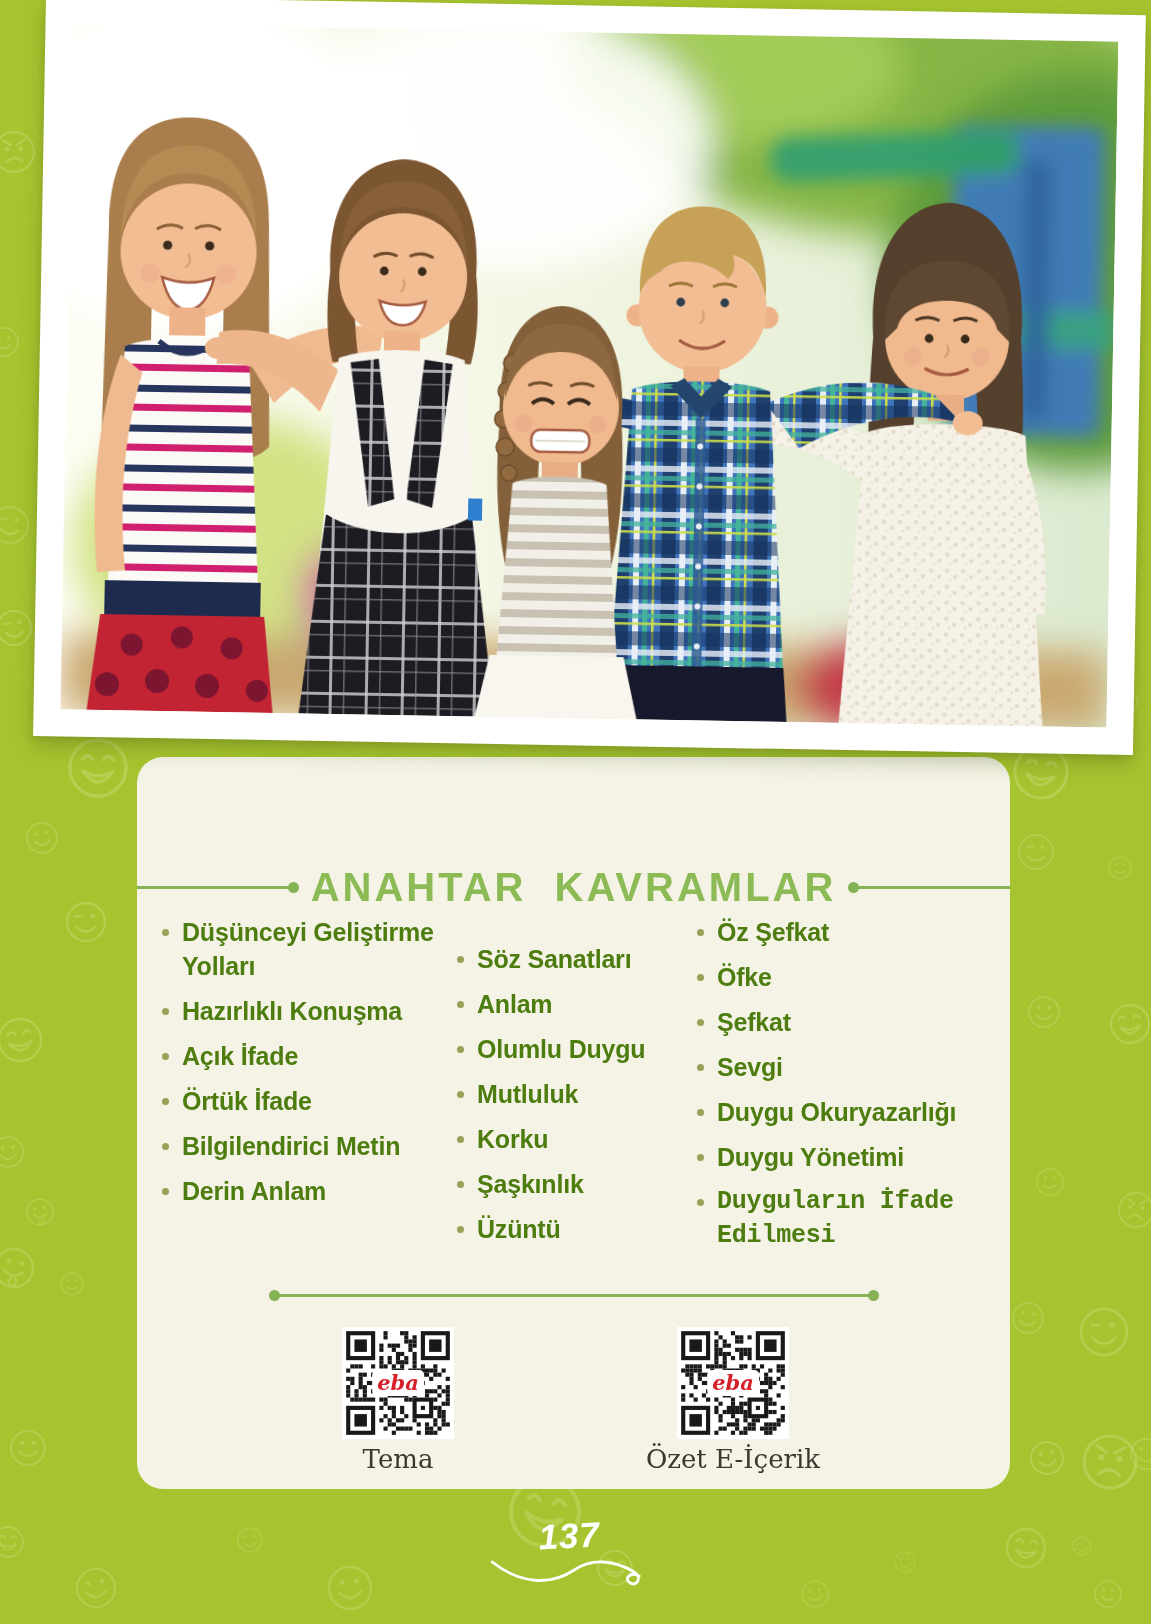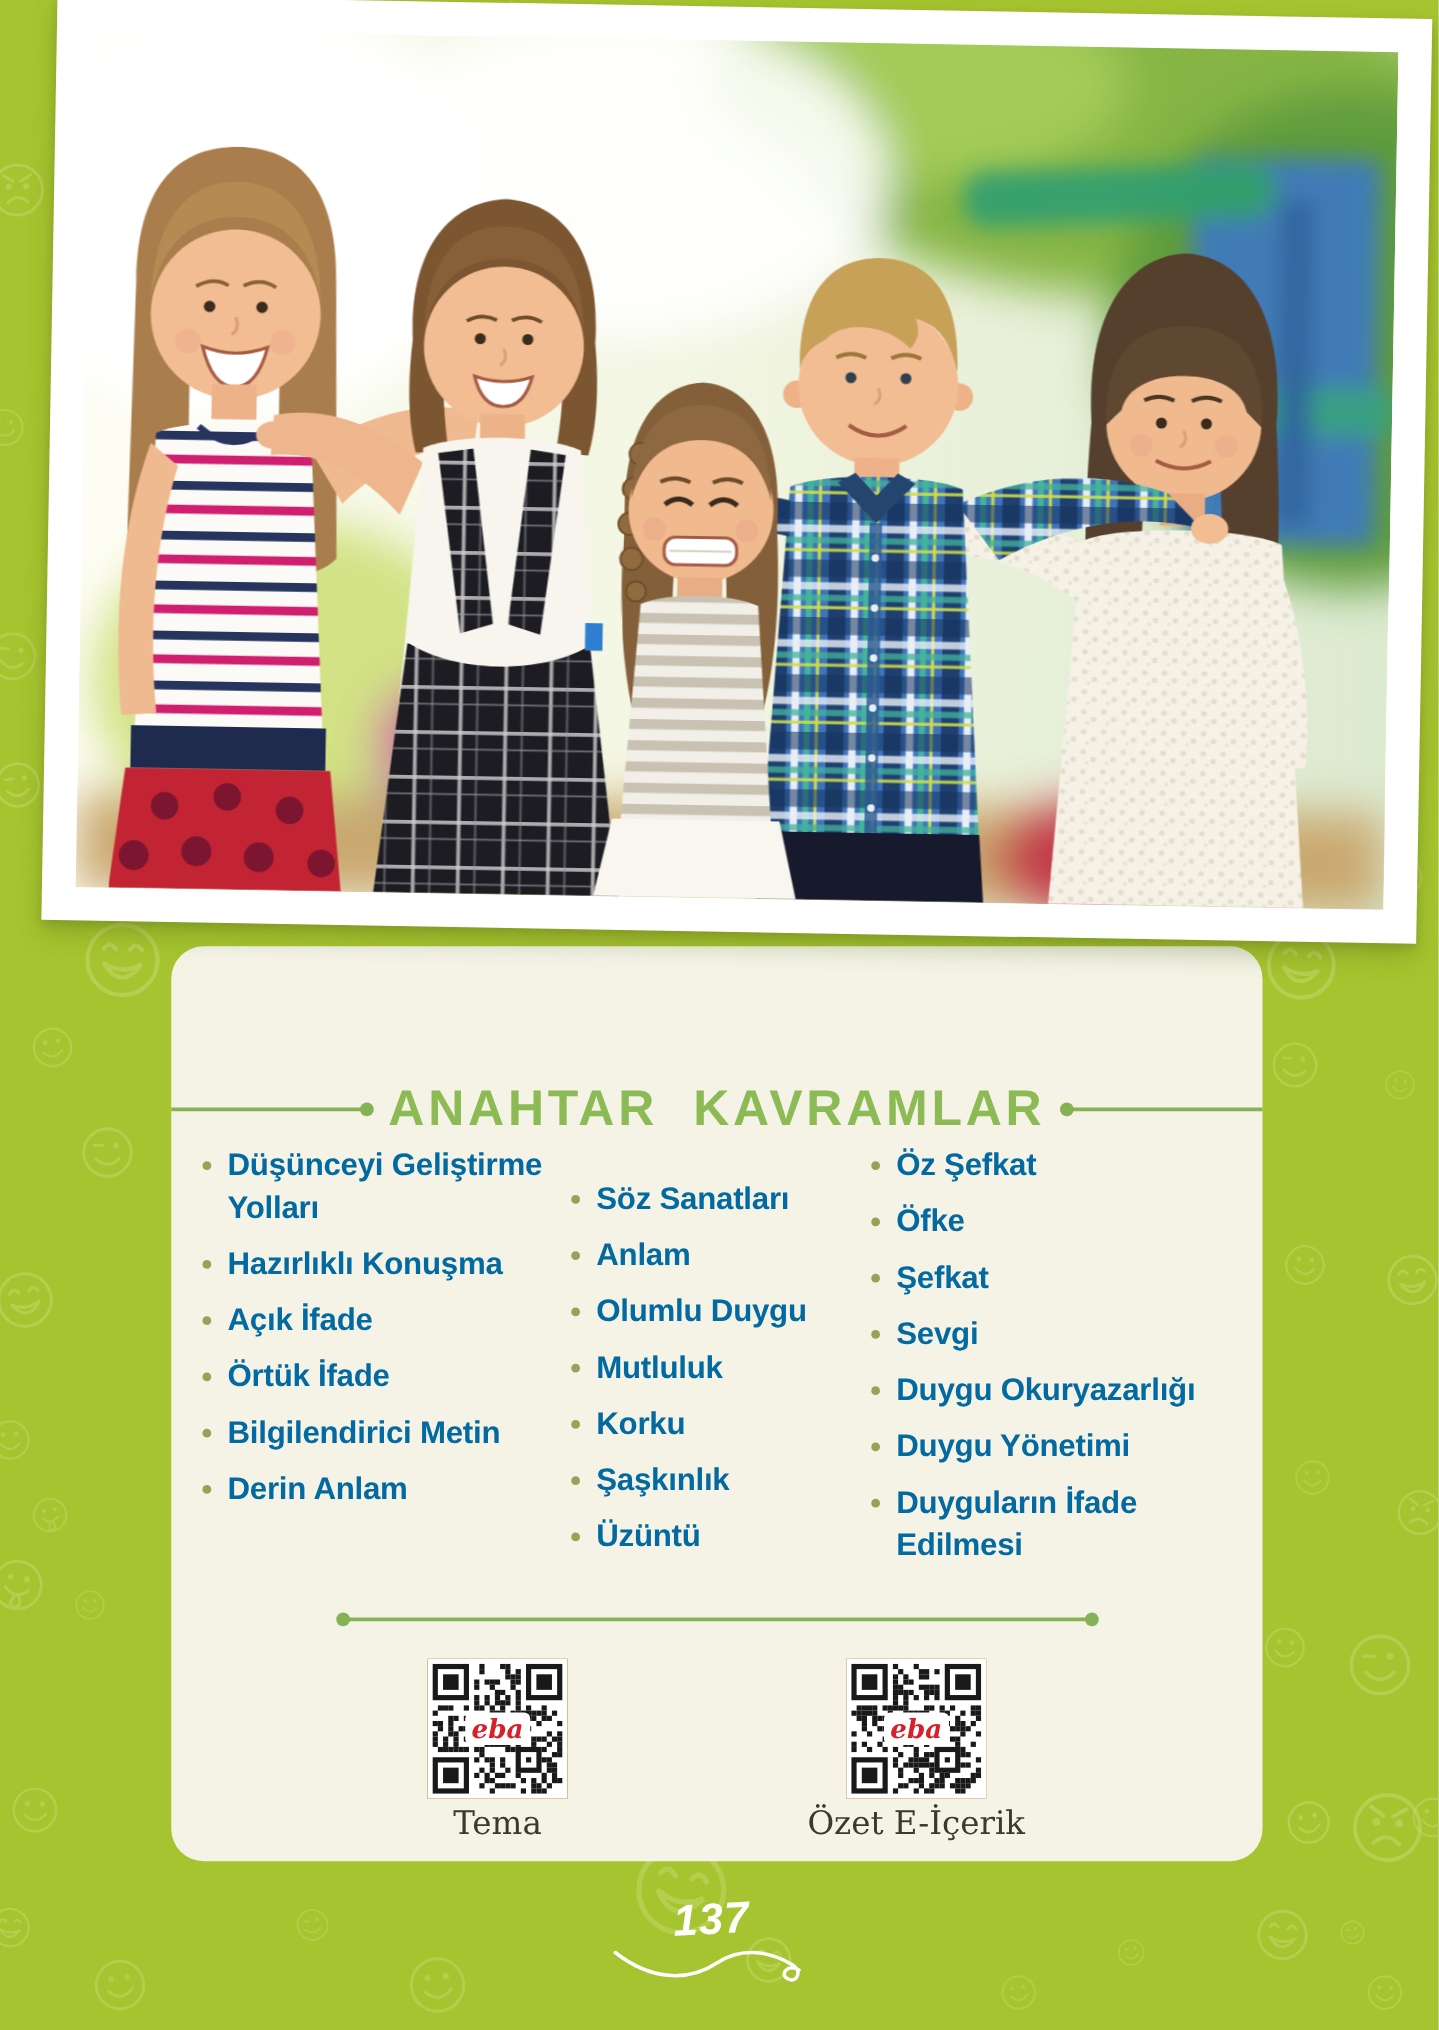--- a/index.html
+++ b/index.html
@@ -20,33 +20,33 @@
   .rule{flex:1;height:3px;background:#85b254;position:relative;}
   .rule.left::after{content:'';position:absolute;right:-4px;top:-4px;width:11px;height:11px;border-radius:50%;background:#85b254;}
   .rule.right::before{content:'';position:absolute;left:-4px;top:-4px;width:11px;height:11px;border-radius:50%;background:#85b254;}
   .panel h2{margin:0 16px;font-size:40px;font-weight:800;letter-spacing:3px;word-spacing:14px;color:#8cbb55;white-space:nowrap;}
 
   .columns{display:flex;margin-top:6px;padding:0 30px 0 23px;}
   .col{list-style:none;margin:0;padding:0;}
   .col-1{width:295px;}
   .col-2{width:240px;margin-top:27px;}
   .col-3{flex:1;}
-  .col li{position:relative;padding-left:22px;font-size:25px;line-height:34px;font-weight:700;color:#0369a1;margin-bottom:11px;letter-spacing:-0.2px;}
+  .col li{position:relative;padding-left:22px;font-size:25px;line-height:34px;font-weight:700;color:#4d7c0f;margin-bottom:11px;letter-spacing:-0.2px;}
   .col li::before{content:'';position:absolute;left:2px;top:14px;width:7px;height:7px;border-radius:50%;background:#97a257;}
-  .col li.gap{margin-top:9px;}
+  .col li.gap{margin-top:9px;font-family:Liberation Mono, monospace;}
 
   .divider{width:600px;height:3px;background:#85b254;margin:30px auto 0;position:relative;}
   .divider::before,.divider::after{content:'';position:absolute;top:-4px;width:11px;height:11px;border-radius:50%;background:#85b254;}
   .divider::before{left:-5px;} .divider::after{right:-5px;}
 
   .qr-row{display:flex;margin-top:30px;}
   .qr-block{margin:0;width:200px;}
   .qr-block.first{margin-left:161px;}
   .qr-block.second{margin-left:135px;}
-  .qr{position:relative;width:112px;height:112px;margin:0 auto;background:#a16207;}
+  .qr{position:relative;width:112px;height:112px;margin:0 auto;background:#a3a3a3;}
   .qr svg{display:block;}
   .eba-logo{position:absolute;left:50%;top:50%;transform:translate(-50%,-50%);background:#fff;border-radius:5px;
     padding:0 5px;color:#d6212b;font-family:"DejaVu Serif",serif;font-style:italic;font-weight:700;font-size:21px;line-height:26px;}
   .qr-block figcaption{margin-top:5px;text-align:center;font-family:"DejaVu Serif",serif;font-size:26px;color:#3b382f;}
 
   .pagenum{position:absolute;left:50%;top:1516px;transform:translateX(-54%);z-index:1;text-align:center;}
   .pagenum .num{display:block;color:#ffffff;font-style:italic;font-weight:800;font-size:35px;letter-spacing:1px;transform:rotate(-3deg);}
   .pagenum svg{display:block;margin:-2px auto 0;}
 </style>
 </head>

